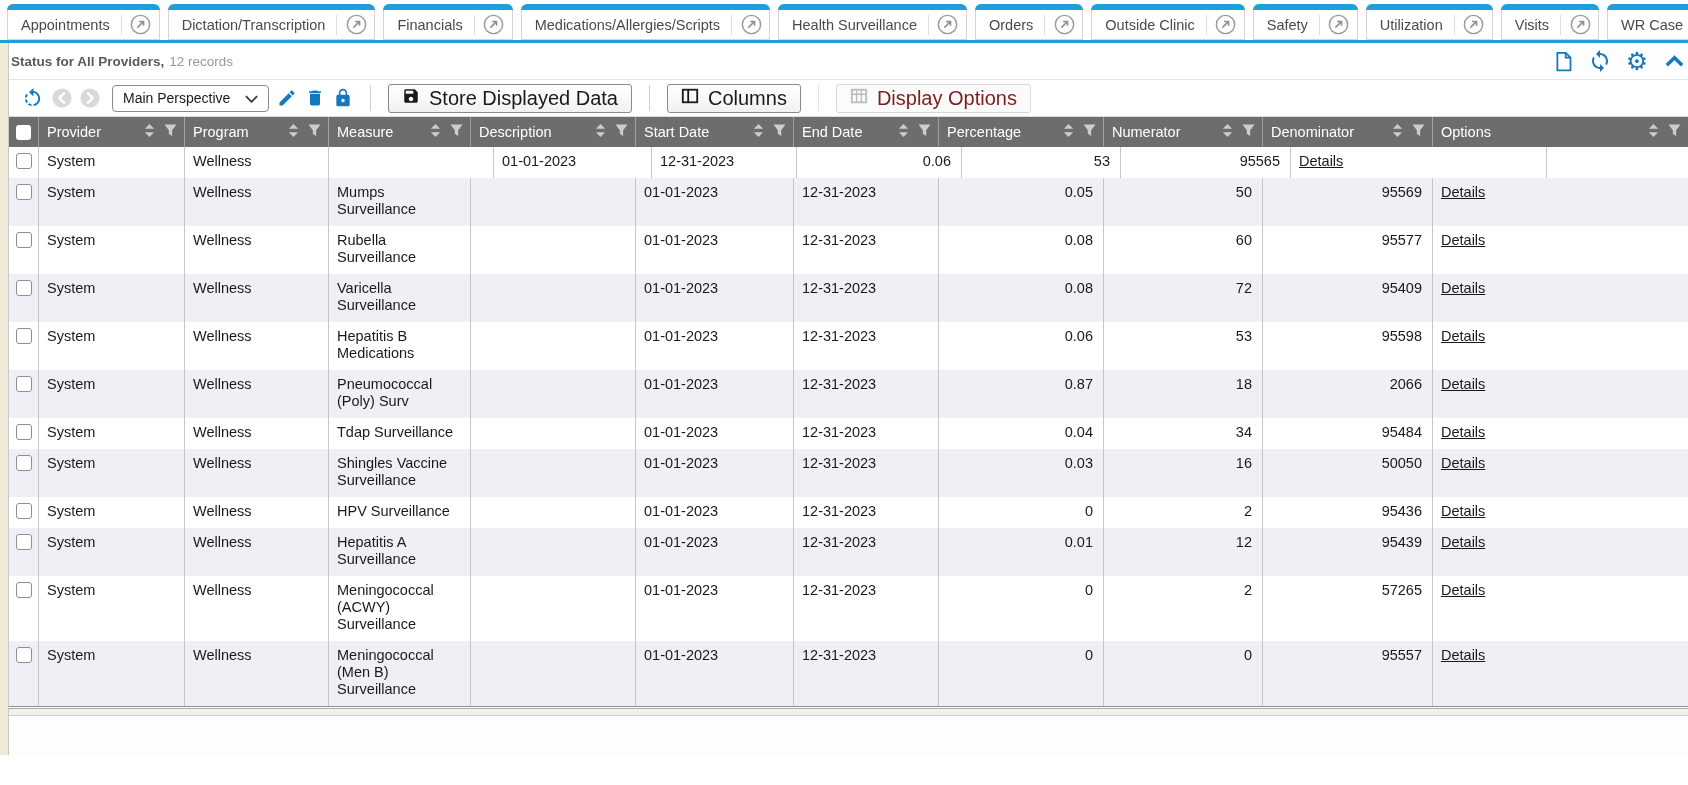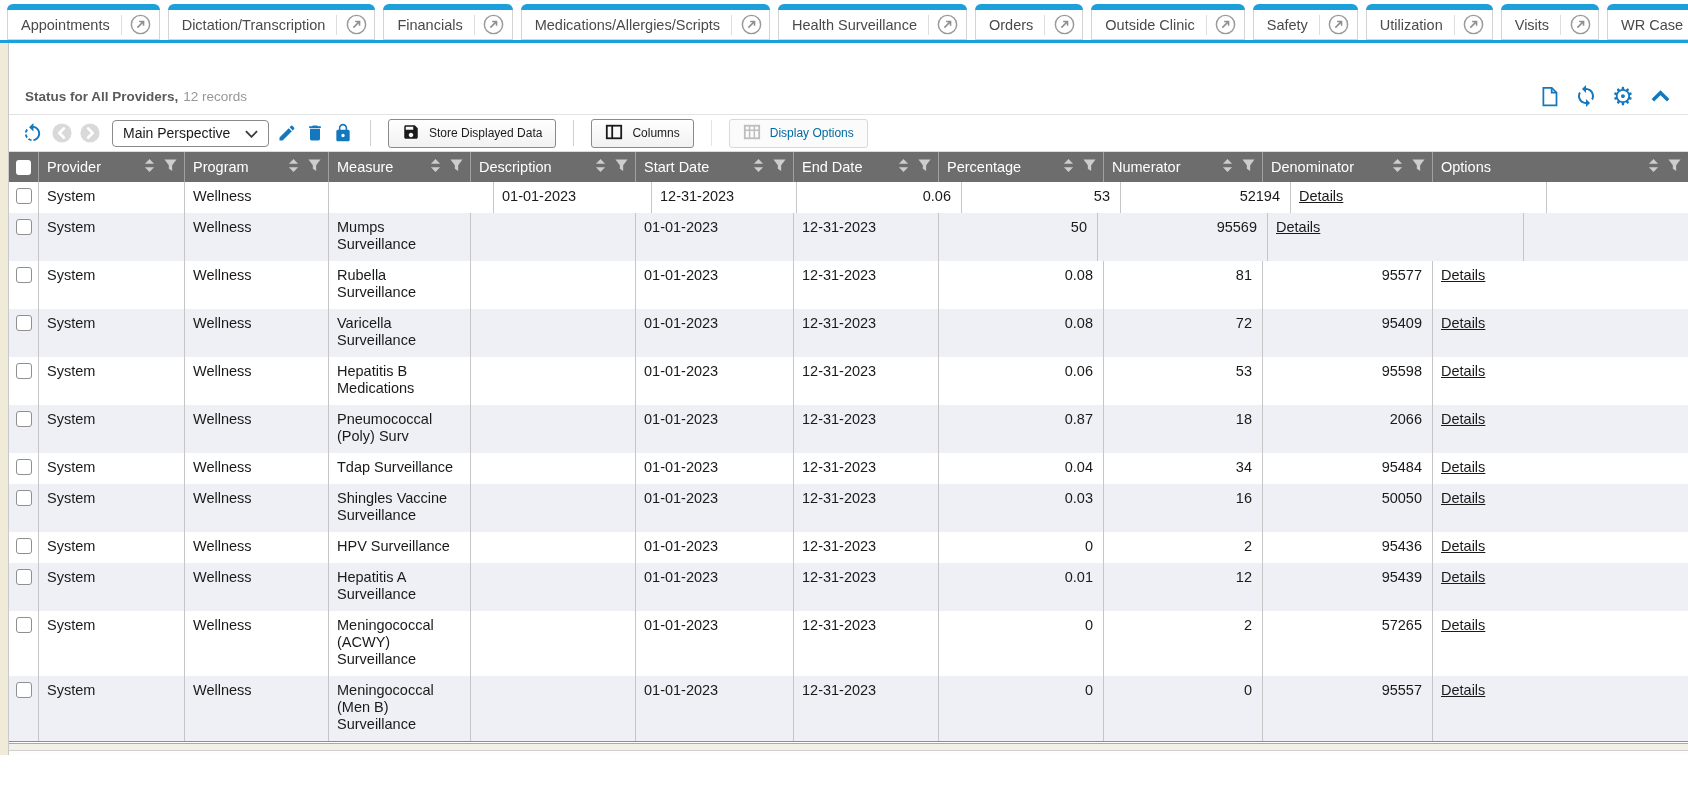--- a/index.html
+++ b/index.html
@@ -25,39 +25,39 @@
   .action-btn { font-size:14.5px; color:#1a1a1a; background:linear-gradient(#ffffff,#ececec);
     border:1px solid #8a8a8a; border-radius:2px; padding:1px 11px 2px; height:24px; cursor:pointer;
     font-family:inherit; }
 
   
   .main-frame { display:flex; height:712px; }
   .left-strip { width:8px; background:var(--toolbar-beige,#f0ead8); flex:0 0 auto; }
   .content { flex:1; min-width:0; border-left:1px solid #c9c9c9; display:flex; flex-direction:column; }
 
   
-  .status-row { height:37px; display:flex; align-items:center; padding:0 16px; border-bottom:1px solid #e3e3e3;margin-top:35px; }
+  .status-row { height:37px; display:flex; align-items:center; padding:0 2px; border-bottom:1px solid #e3e3e3; }
   .status-title { font-size:13.5px; font-weight:bold; color:#5a5a5a; }
   .status-records { font-size:13.5px; color:#979797; margin-left:5px; }
   .status-icons { margin-left:auto; display:flex; align-items:center; gap:13px; }
   .sicon { width:24px; height:24px; display:flex; align-items:center; justify-content:center; cursor:pointer; }
   .gear-glyph { font-size:25px; color:var(--accent-blue,#1478be); line-height:22px; }
 
   
   .persp-row { height:37px; display:flex; align-items:center; padding:0 12px; gap:8px; border-bottom:1px solid #dcdcdc; }
   .ticon { display:flex; align-items:center; justify-content:center; cursor:pointer; }
   .select-box { position:relative; width:157px; height:27px; border:1px solid #8a8a8a; border-radius:4px;
     background:#fff; display:flex; align-items:center; padding:0 10px; margin-left:4px; cursor:pointer; }
   .select-label { font-size:14px; color:#1a1a1a; flex:1; }
   .vdiv { width:1px; height:26px; background:#cfcfcf; margin:0 9px; }
   .vdiv.light { background:#e3e3e3; }
-  .tool-btn { display:flex; align-items:center; gap:9px; font-size:12px; color:#1a1a1a;
+  .tool-btn { display:flex; align-items:center; gap:9px; font-size:20px; color:#1a1a1a;
     background:linear-gradient(#ffffff,#f1f1f1); border:1px solid #8a8a8a; border-radius:3px;
     height:29px; padding:0 13px; cursor:pointer; font-family:inherit; }
-  .tool-btn.disabled { color:#0369a1; border-color:#d9d9d9; background:#fbfbfb; cursor:default;text-align:center; }
+  .tool-btn.disabled { color:#7f1d1d; border-color:#d9d9d9; background:#fbfbfb; cursor:default;text-align:center; }
 
   
   .grid { flex:1; display:flex; flex-direction:column; overflow:hidden; }
   .ghead { display:flex; background:var(--header-gray,#6d6d6d); height:30px; flex:0 0 auto; }
   .hcell { display:flex; align-items:center; padding:0 7px 0 8px; border-right:1px solid rgba(255,255,255,.35);
     color:#fff; font-size:14.5px; overflow:hidden; flex:0 0 auto; }
   .hcell .hlabel { flex:1; white-space:nowrap; overflow:hidden; }
   .hcell .hicons { display:flex; align-items:center; gap:9px; padding-left:6px; }
   .hcb { width:15px; height:15px; background:#fff; border-radius:3px; margin:0 auto; cursor:pointer; }
   .gbody { flex:0 0 auto; border-bottom:1px solid #8d8d8d; }
@@ -443,49 +443,50 @@
               <div class="cbcell" style="width:30px">
                 <span class="rowcb"></span>
               </div>
               <div class="tcell" style="width:146px">System</div>
               <div class="tcell" style="width:144px">Wellness</div>
               <div class="tcell" style="width:165px"></div>
               <div class="tcell" style="width:158px">01-01-2023</div>
               <div class="tcell" style="width:145px">12-31-2023</div>
               <div class="tcell num" style="width:165px">0.06</div>
               <div class="tcell num" style="width:159px">53</div>
-              <div class="tcell num" style="width:170px">52194</div>
+              <div class="tcell num" style="width:170px">95565</div>
               <div class="tcell" style="width:256px"><a class="details-link">Details</a></div>
             </div>
             <div class="trow alt">
               <div class="cbcell" style="width:30px">
                 <span class="rowcb"></span>
               </div>
               <div class="tcell" style="width:146px">System</div>
               <div class="tcell" style="width:144px">Wellness</div>
               <div class="tcell" style="width:142px">Mumps Surveillance</div>
               <div class="tcell" style="width:165px"></div>
               <div class="tcell" style="width:158px">01-01-2023</div>
               <div class="tcell" style="width:145px">12-31-2023</div>
+              <div class="tcell num" style="width:165px">0.05</div>
               <div class="tcell num" style="width:159px">50</div>
               <div class="tcell num" style="width:170px">95569</div>
               <div class="tcell" style="width:256px"><a class="details-link">Details</a></div>
             </div>
             <div class="trow">
               <div class="cbcell" style="width:30px">
                 <span class="rowcb"></span>
               </div>
               <div class="tcell" style="width:146px">System</div>
               <div class="tcell" style="width:144px">Wellness</div>
               <div class="tcell" style="width:142px">Rubella Surveillance</div>
               <div class="tcell" style="width:165px"></div>
               <div class="tcell" style="width:158px">01-01-2023</div>
               <div class="tcell" style="width:145px">12-31-2023</div>
               <div class="tcell num" style="width:165px">0.08</div>
-              <div class="tcell num" style="width:159px">81</div>
+              <div class="tcell num" style="width:159px">60</div>
               <div class="tcell num" style="width:170px">95577</div>
               <div class="tcell" style="width:256px"><a class="details-link">Details</a></div>
             </div>
             <div class="trow alt">
               <div class="cbcell" style="width:30px">
                 <span class="rowcb"></span>
               </div>
               <div class="tcell" style="width:146px">System</div>
               <div class="tcell" style="width:144px">Wellness</div>
               <div class="tcell" style="width:142px">Varicella Surveillance</div>

